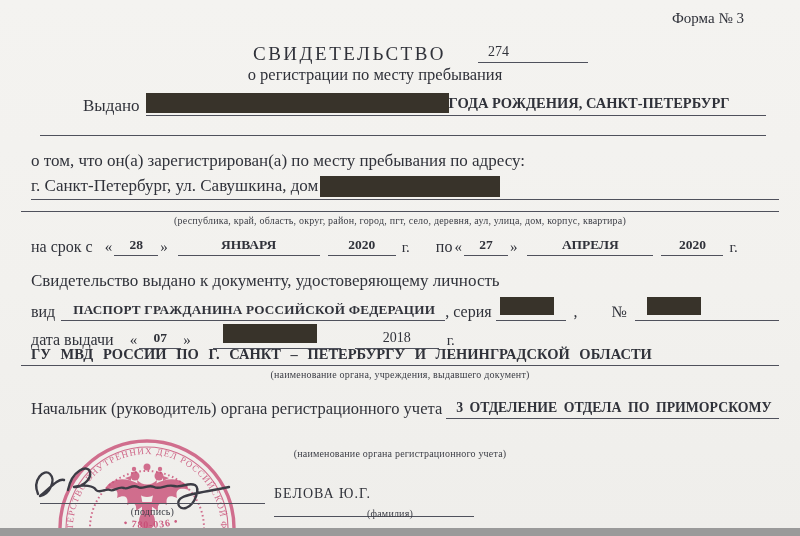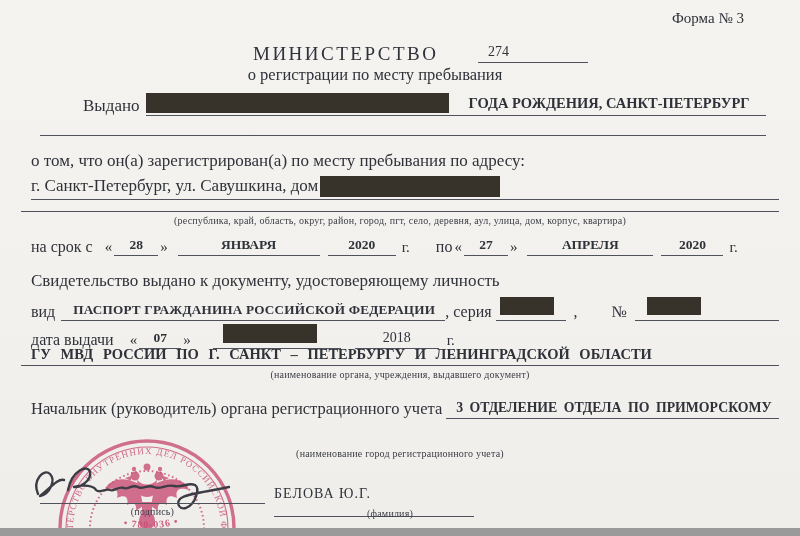--- a/index.html
+++ b/index.html
@@ -19,27 +19,27 @@
   .gabbr{font-size:15px;}
   svg{display:block;}
 </style>
 </head>
 <body>
 
 <div class="page">
 
   <div class="abs" style="top:10px;left:672px;font-size:15px;">Форма № 3</div>
 
-  <div class="abs" style="top:43px;left:253px;font-size:19px;letter-spacing:2.5px;">МИНИСТЕРСТВО</div>
+  <div class="abs" style="top:43px;left:253px;font-size:19px;letter-spacing:2.5px;">СВИДЕТЕЛЬСТВО</div>
   <div class="abs cell" style="top:44px;left:478px;width:100px;height:18px;font-size:14px;padding-left:10px;">274</div>
   <div class="abs" style="top:65px;left:170px;width:410px;text-align:center;font-size:16.5px;">о регистрации по месту пребывания</div>
 
   <div class="abs row" style="top:93px;left:83px;right:34px;">
     <span style="font-size:17px;margin-right:6px;">Выдано</span>
-    <span class="cell" style="flex:1;display:flex;align-items:center;gap:20px;padding-bottom:2px;border-bottom-width:1.6px;">
+    <span class="cell" style="flex:1;display:flex;align-items:center;gap:0;padding-bottom:2px;border-bottom-width:1.6px;">
       <span class="redact" style="width:303px;height:20px;"></span>
       <span class="boldval" style="font-size:14.5px;">ГОДА РОЖДЕНИЯ, САНКТ-ПЕТЕРБУРГ</span>
     </span>
   </div>
   <div class="abs rule" style="top:135px;left:40px;right:34px;border-bottom-width:1.3px;"></div>
 
   <div class="abs" style="top:151px;left:31px;font-size:17px;">о том, что он(а) зарегистрирован(а) по месту пребывания по адресу:</div>
   <div class="abs row" style="top:176px;left:31px;right:21px;border-bottom:1.6px solid #4f515c;padding-bottom:2px;align-items:flex-start;">
     <span style="font-size:17px;white-space:nowrap;">г. Санкт-Петербург, ул. Савушкина, дом</span>
     <span class="redact" style="width:180px;height:21px;margin-left:2px;"></span>
@@ -87,21 +87,21 @@
     <span class="gabbr" style="margin-left:8px;">г.</span>
   </div>
 
   <div class="abs cell boldval" style="top:346px;left:21px;right:21px;font-size:14.5px;word-spacing:6px;padding:0 0 2px 10px;border-bottom-width:1.6px;">ГУ МВД РОССИИ ПО Г. САНКТ – ПЕТЕРБУРГУ И ЛЕНИНГРАДСКОЙ ОБЛАСТИ</div>
   <div class="abs cap" style="top:369px;left:0;right:0;text-align:center;">(наименование органа, учреждения, выдавшего документ)</div>
 
   <div class="abs row" style="top:399px;left:31px;right:21px;">
     <span style="font-size:16.5px;white-space:nowrap;">Начальник (руководитель) органа регистрационного учета</span>
     <span class="cell boldval" style="flex:1;font-size:13.8px;word-spacing:3px;padding:0 0 2px 10px;margin-left:4px;">3 ОТДЕЛЕНИЕ ОТДЕЛА ПО ПРИМОРСКОМУ</span>
   </div>
-  <div class="abs cap" style="top:448px;left:0;right:0;text-align:center;">(наименование город регистрационного учета)</div>
+  <div class="abs cap" style="top:448px;left:0;right:0;text-align:center;">(наименование органа регистрационного учета)</div>
 
   <svg class="abs" style="top:436px;left:52px;z-index:1;" width="190" height="190" viewBox="0 0 190 190">
     <g stroke="#c94e76" fill="none" opacity="0.8">
       <circle cx="95" cy="92" r="87" stroke-width="3.4"></circle>
       <circle cx="95" cy="92" r="81" stroke-width="1.1"></circle>
       <circle cx="95" cy="92" r="57" stroke-width="2" stroke-dasharray="1.6 2.6"></circle>
     </g>
     <defs>
       <path id="ring-arc" d="M 34,134 A 74,74 0 1 1 156,134" fill="none"></path>
       <path id="code-arc" d="M 50,84 Q 95,100 140,84" fill="none"></path>

